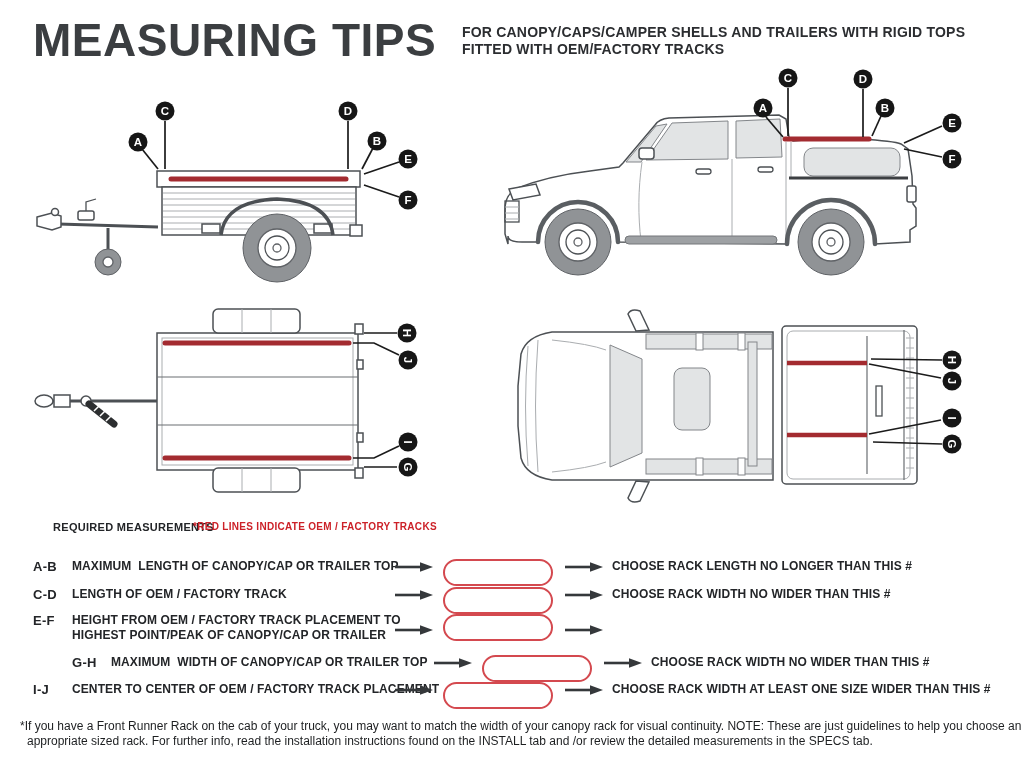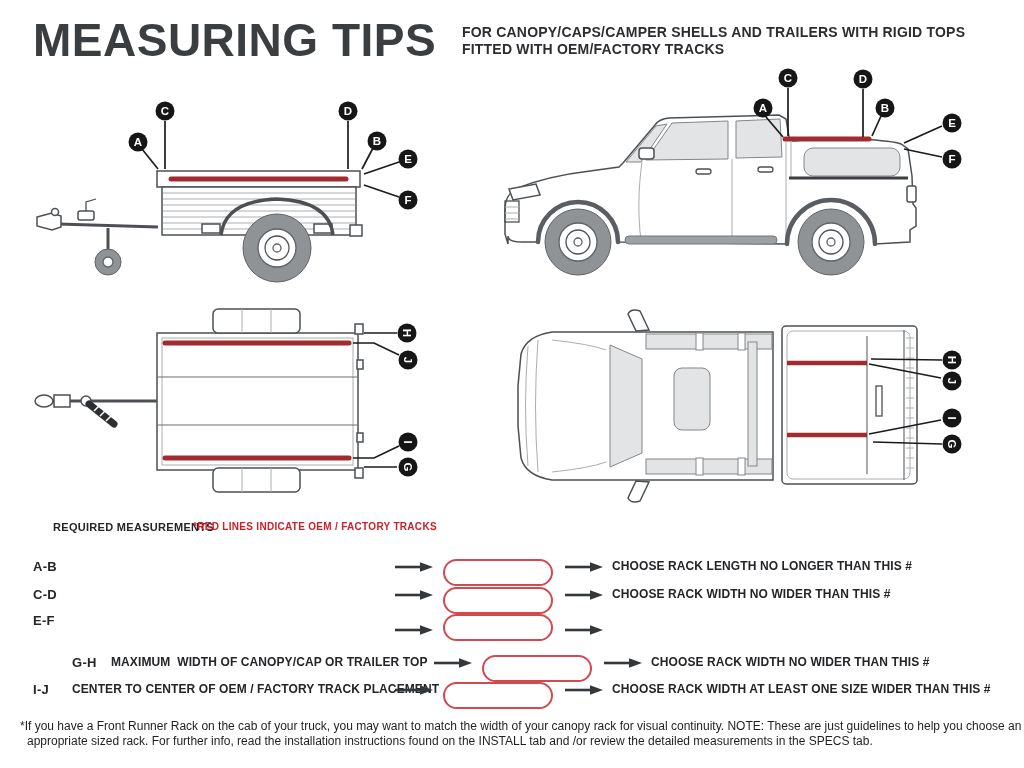--- a/index.html
+++ b/index.html
@@ -305,48 +305,52 @@
     </g>
   </svg>
 
   <div class="sectionbar">
     <span class="sec-heading">REQUIRED MEASUREMENTS</span>
     <span class="sec-note">*RED LINES INDICATE OEM / FACTORY TRACKS</span>
   </div>
 
   <div class="row" style="top:559px;">
     <span class="c-code">A-B</span>
+    <span class="c-desc">MAXIMUM  LENGTH OF CANOPY/CAP OR TRAILER TOP</span>
     <span class="c-a1 arr"><svg width="38" height="12" viewBox="0 0 38 12">
           <line x1="0" y1="6" x2="27" y2="6"></line>
           <path d="M25,1.2 38,6 25,10.8Z"></path>
         </svg></span>
     <span class="c-pill pill"></span>
     <span class="c-a2 arr"><svg width="38" height="12" viewBox="0 0 38 12">
           <line x1="0" y1="6" x2="27" y2="6"></line>
           <path d="M25,1.2 38,6 25,10.8Z"></path>
         </svg></span>
     <span class="c-res">CHOOSE RACK LENGTH NO LONGER THAN THIS #</span>
   </div>
 
   <div class="row" style="top:587px;">
     <span class="c-code">C-D</span>
+    <span class="c-desc">LENGTH OF OEM / FACTORY TRACK</span>
     <span class="c-a1 arr"><svg width="38" height="12" viewBox="0 0 38 12">
           <line x1="0" y1="6" x2="27" y2="6"></line>
           <path d="M25,1.2 38,6 25,10.8Z"></path>
         </svg></span>
     <span class="c-pill pill"></span>
     <span class="c-a2 arr"><svg width="38" height="12" viewBox="0 0 38 12">
           <line x1="0" y1="6" x2="27" y2="6"></line>
           <path d="M25,1.2 38,6 25,10.8Z"></path>
         </svg></span>
     <span class="c-res">CHOOSE RACK WIDTH NO WIDER THAN THIS #</span>
   </div>
 
   <div class="row tall" style="top:613px;">
     <span class="c-code">E-F</span>
+    <span class="c-desc">HEIGHT FROM OEM / FACTORY TRACK PLACEMENT TO
+HIGHEST POINT/PEAK OF CANOPY/CAP OR TRAILER</span>
     <span class="c-a1 arr"><svg width="38" height="12" viewBox="0 0 38 12">
           <line x1="0" y1="6" x2="27" y2="6"></line>
           <path d="M25,1.2 38,6 25,10.8Z"></path>
         </svg></span>
     <span class="c-pill pill"></span>
     <span class="c-a2 arr"><svg width="38" height="12" viewBox="0 0 38 12">
           <line x1="0" y1="6" x2="27" y2="6"></line>
           <path d="M25,1.2 38,6 25,10.8Z"></path>
         </svg></span>
   </div>

